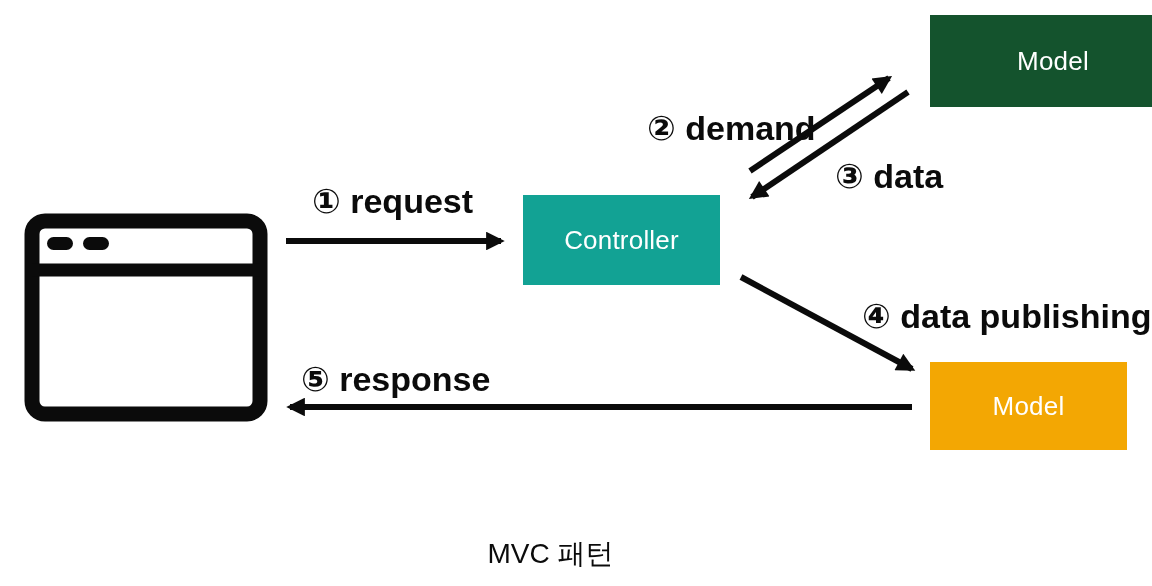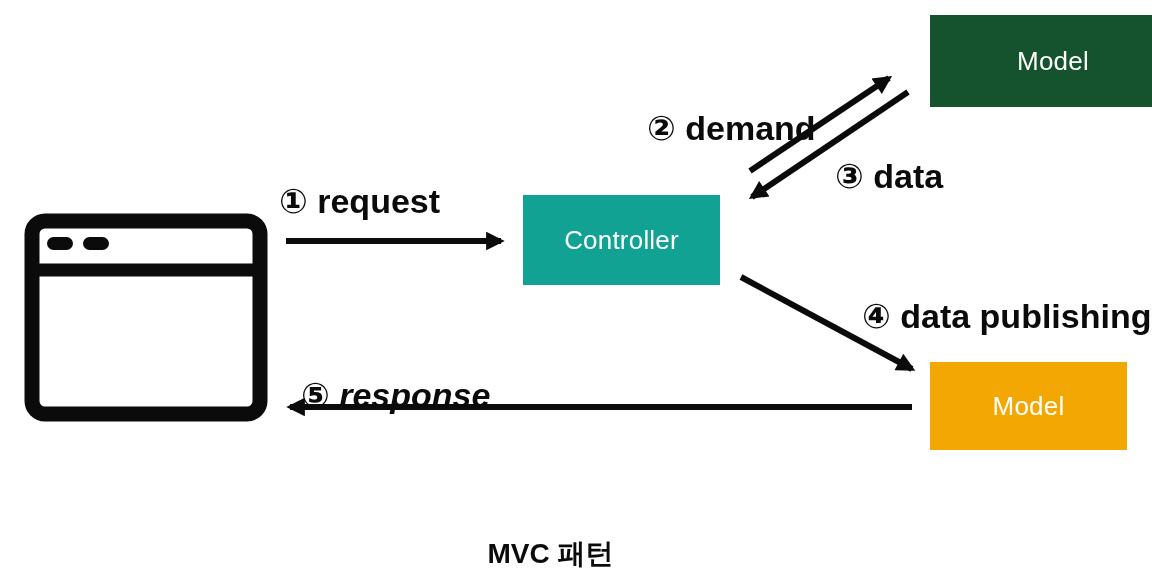--- a/index.html
+++ b/index.html
@@ -38,25 +38,25 @@
   .node-view       { left: 930px; top: 362px; width: 197px; height: 88px; background: #F3A703; }
 
   .edge-label {
     position: absolute;
     color: #0b0b0b;
     font-size: 34px;
     font-weight: 700;
     white-space: nowrap;
     line-height: 1.15;
   }
-  .lbl-request    { left: 279px; top: 182px; }
+  .lbl-request    { left: 312px; top: 182px; }
   .lbl-demand     { left: 647px; top: 109px; }
   .lbl-data       { left: 835px; top: 157px; }
   .lbl-publishing { left: 862px; top: 297px; }
-  .lbl-response   { left: 301px; top: 376px; font-style: italic; }
+  .lbl-response   { left: 301px; top: 360px; }
 
   .client-icon {
     position: absolute;
     left: 24px;
     top: 213px;
     width: 244px;
     height: 209px;
   }
   .client-label {
     position: absolute;
@@ -69,21 +69,21 @@
     font-weight: 700;
   }
   .diagram-title {
     position: absolute;
     left: 0;
     top: 535px;
     width: 1101px;
     text-align: center;
     color: #0b0b0b;
     font-size: 28px;
-    font-weight: 700;
+    font-weight: 400;
   }
 </style>
 </head>
 <body>
 
 <div class="canvas">
 
   <svg class="layer" viewBox="0 0 1152 586" xmlns="http://www.w3.org/2000/svg">
     <defs>
       <marker id="ah" viewBox="0 0 10 10" refX="8" refY="5" markerWidth="3.6" markerHeight="3.1" orient="auto">

